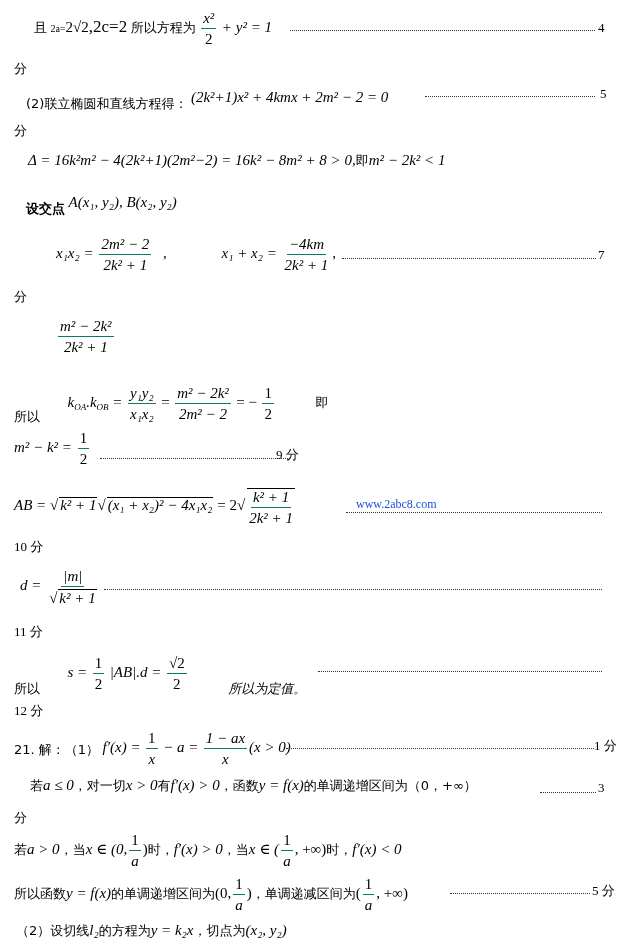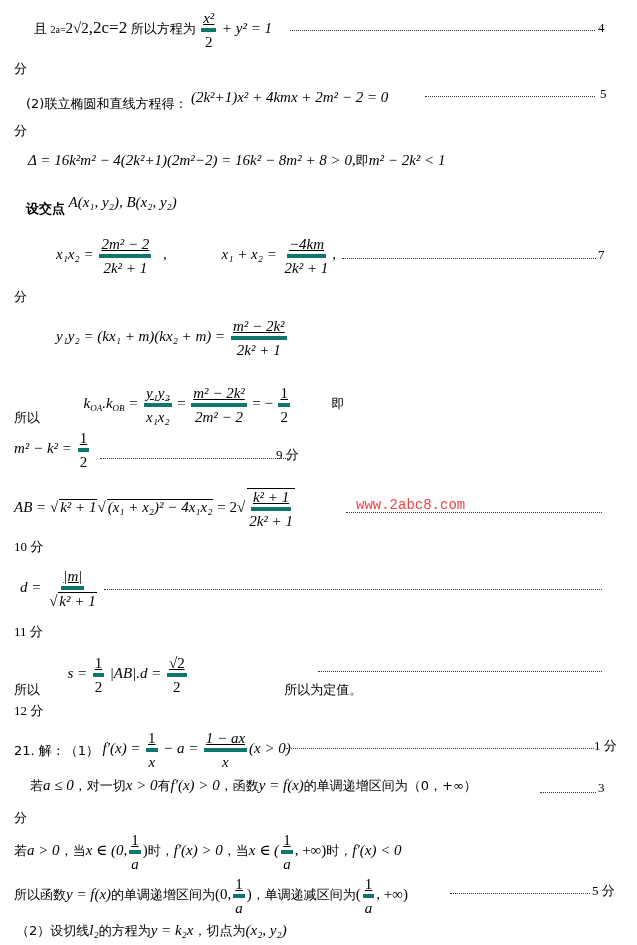--- a/index.html
+++ b/index.html
@@ -7,26 +7,26 @@
     width:637px; height:945px; position:relative; overflow:hidden;
     font-family: "Liberation Serif", "DejaVu Serif", serif;
     color:#000; font-size:14px;
   }
   .ln { position:absolute; white-space:nowrap; line-height:1; }
   .cn { font-family: "DejaVu Sans", "Liberation Sans", sans-serif; font-size:13px; }
   .m { font-family: "Liberation Serif", "DejaVu Serif", serif; font-size:15px; }
   .i { font-style:italic; }
   sub { font-size:9px; vertical-align: -3px; line-height:0; }
   .frac { display:inline-flex; flex-direction:column; align-items:center; vertical-align:middle; margin:0 2px; }
-  .frac .num { border-bottom:4px solid #0f766e; padding:0 2px 1px; line-height:1.1;text-decoration:underline; }
+  .frac .num { border-bottom:1px solid #0f766e; padding:0 2px 1px; line-height:1.1; }
   .frac .den { padding:2px 2px 0; line-height:1.1; }
   .dots { position:absolute; border-bottom:1px dotted #333; height:0; }
   .score { position:absolute; font-size:13px; font-family: "Liberation Serif", serif; }
   .sqrt { display:inline-block; border-top:1px solid #000; padding:0 1px; margin-left:1px; }
-  .watermark { position:absolute; color:#ef4444; font-family:Liberation Mono, monospace; font-size:14px; }
+  .watermark { position:absolute; color:#1d4ed8; font-family:Liberation Serif, serif; font-size:12px; }
 </style>
 </head>
 <body>
 
 <div class="ln" style="left:34px; top:10px;">
   <span class="cn">且</span>
   <span style="font-size:10px;">2a=</span><span class="m">2√2</span><span style="font-size:17px;">,2c=2</span>
   <span class="cn">所以方程为</span>
   <span class="frac m">
       <span class="num i">x²</span>
@@ -66,30 +66,29 @@
   <span class="frac">
       <span class="num">−4km</span>
       <span class="den">2k² + 1</span>
     </span>,
 </div>
 <div class="dots" style="left:342px; top:258px; width:254px;"></div>
 <div class="score" style="left:598px; top:247px;">7</div>
 <div class="ln cn" style="left:14px; top:290px;">分</div>
 
 <div class="ln m i" style="left:56px; top:318px;">
-  <span>y₁y₂ = (kx₁ + m)(kx₂ + m) =</span>
   <span class="frac">
       <span class="num">m² − 2k²</span>
       <span class="den">2k² + 1</span>
     </span>
 </div>
 
 <div class="ln" style="left:14px; top:385px;">
   <span class="cn" style="vertical-align:-14px;">所以</span>
-  <span class="m i" style="margin-left:40px;"><span>k</span><sub>OA</sub><span>.k</span><sub>OB</sub> =</span>
+  <span class="m i" style="margin-left:24px;"><span>k</span><sub>OA</sub><span>.k</span><sub>OB</sub> =</span>
   <span class="frac m i">
       <span class="num">y₁y₂</span>
       <span class="den">x₁x₂</span>
     </span>
   <span class="m">=</span>
   <span class="frac m i">
       <span class="num">m² − 2k²</span>
       <span class="den">2m² − 2</span>
     </span>
   <span class="m">= −</span>
@@ -137,21 +136,21 @@
   <span class="m i" style="margin-left:24px;">s =</span>
   <span class="frac m">
       <span class="num">1</span>
       <span class="den">2</span>
     </span>
   <span class="m i">|AB|.d =</span>
   <span class="frac m">
       <span class="num">√2</span>
       <span class="den">2</span>
     </span>
-  <span class="cn" style="margin-left:92px; vertical-align:-16px;">所以为定值。</span>
+  <span class="cn" style="margin-left:36px; vertical-align:-16px;font-style:italic;">所以为定值。</span>
 </div>
 <div class="dots" style="left:318px; top:671px; width:284px;"></div>
 <div class="ln" style="left:14px; top:704px; font-size:13px;">12 分</div>
 
 <div class="ln" style="left:14px; top:730px;">
   <span class="cn" style="vertical-align:-2px;">21. 解：（1）</span>
   <span class="m i">f′(x) =</span>
   <span class="frac m">
       <span class="num">1</span>
       <span class="den i">x</span>

